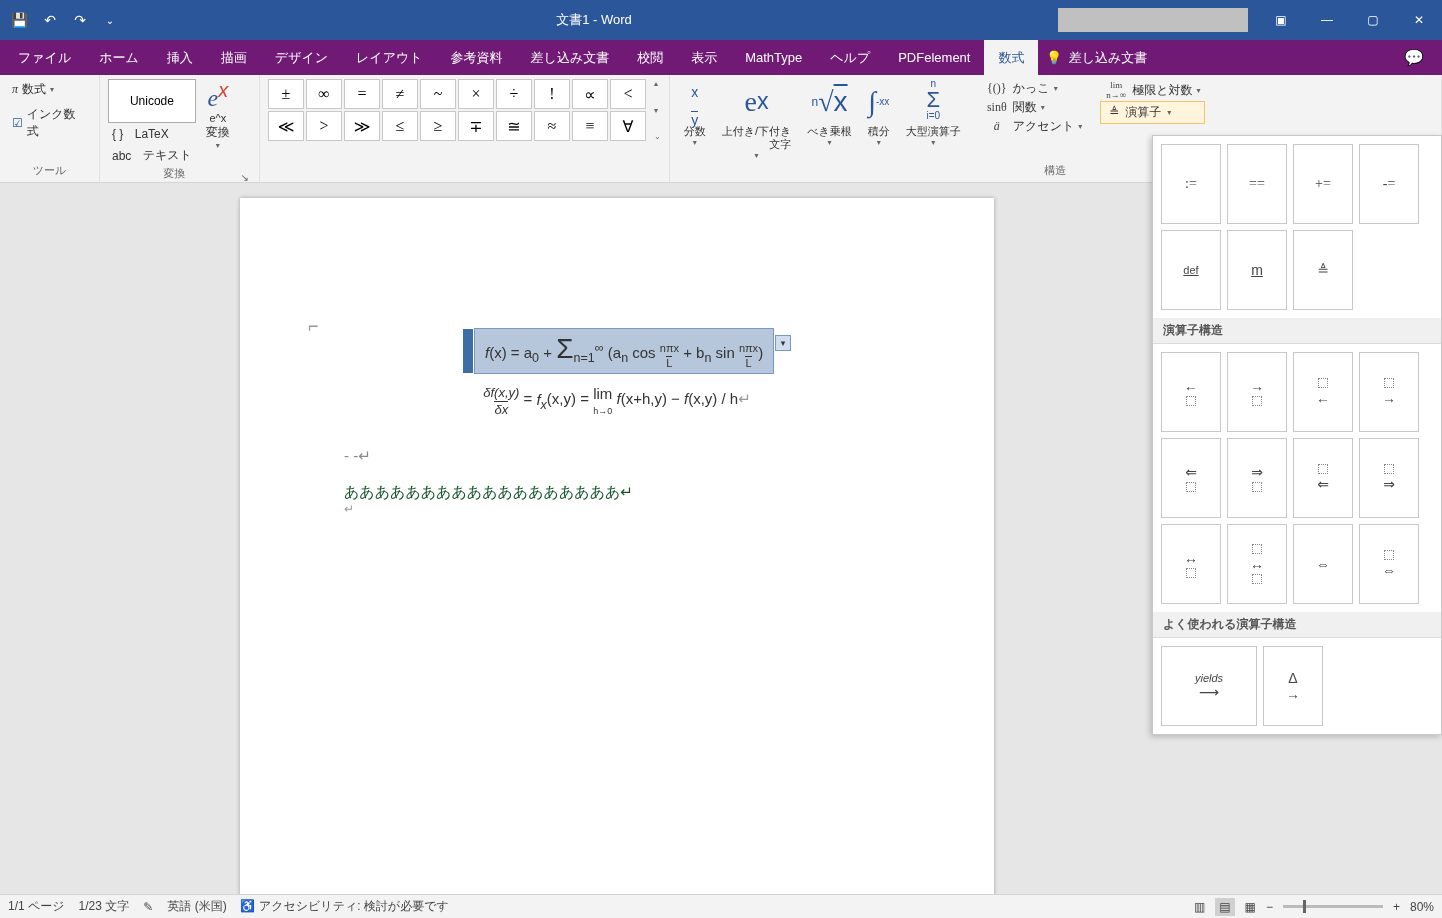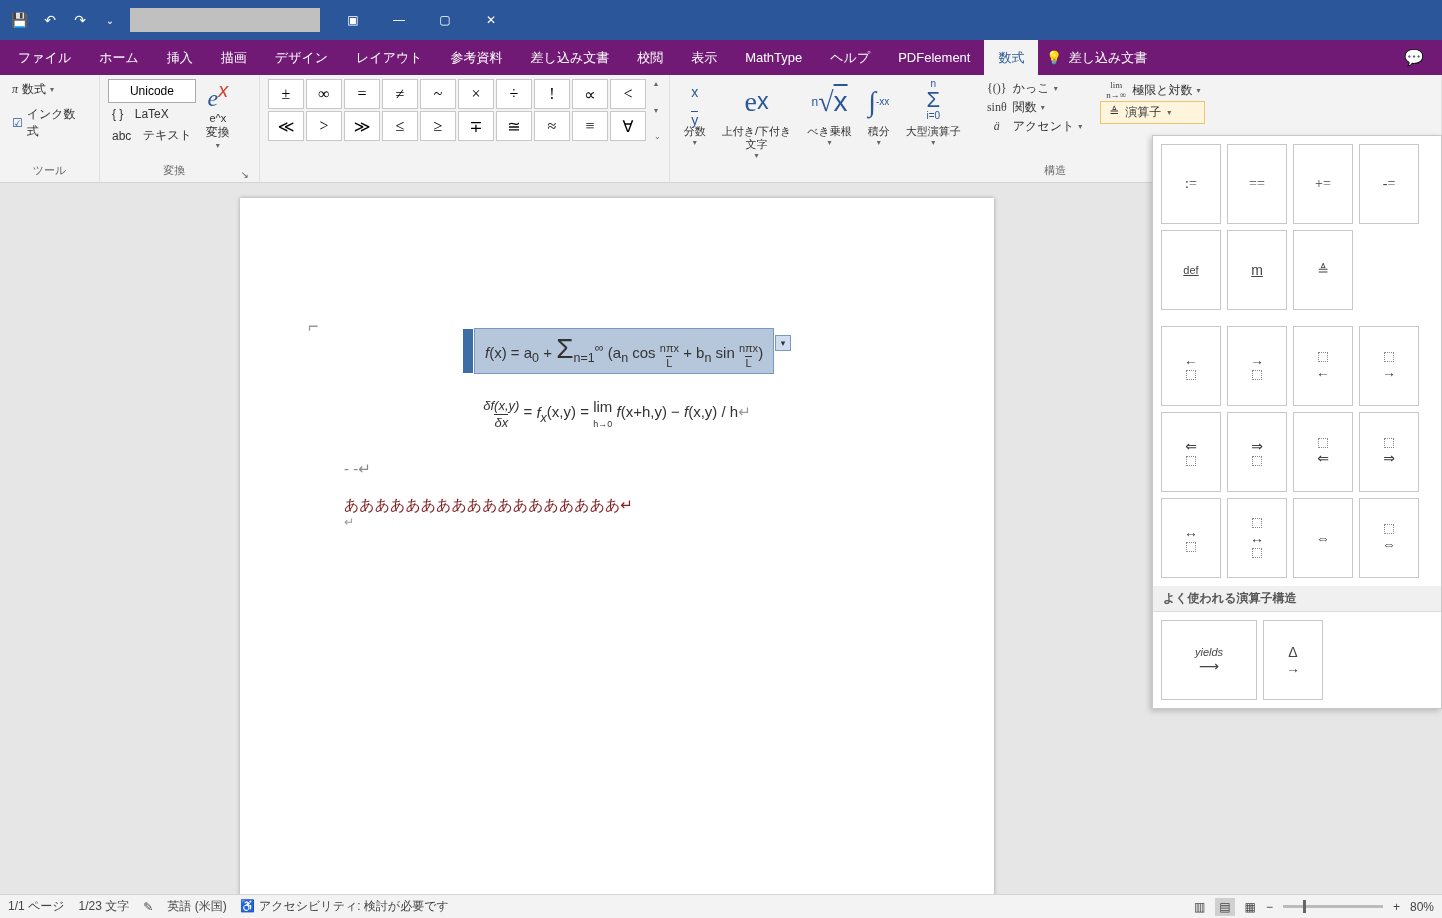--- a/index.html
+++ b/index.html
@@ -19,51 +19,51 @@
 .tell-me { display: flex; align-items: center; gap: 6px; margin-left: 8px; color: #fff; font-size: 13px; }
 .comment-icon { margin-left: auto; padding-right: 14px; color: #fff; }
 
 .ribbon { background: #f3f3f3; height: 108px; display: flex; border-bottom: 1px solid #d4d4d4; }
 .group { border-right: 1px solid #e1e1e1; padding: 4px 8px 2px 8px; display: flex; flex-direction: column; justify-content: space-between; }
 .group-label { text-align: center; font-size: 11px; color: #666; padding-bottom: 2px; }
 .group-body { flex: 1; display: flex; align-items: flex-start; gap: 4px; }
 
 .tool-btn { display: flex; align-items: center; gap: 4px; padding: 2px 4px; font-size: 12px; color: #333; }
 .tool-stack { display: flex; flex-direction: column; gap: 2px; }
-.unicode-btn { border: 1px solid #ababab; background: #fff; padding: 4px 10px; font-size: 12px; }
+.unicode-btn { border: 1px solid #ababab; background: #fff; padding: 14px 10px; font-size: 12px; }
 
 .ex-icon { font-size: 24px; font-style: italic; font-family: "Cambria Math", serif; color: #2b579a; }
 .ribbon-big { display: flex; flex-direction: column; align-items: center; font-size: 12px; color: #333; padding: 0 6px; }
 
 .sym-grid { display: grid; grid-template-columns: repeat(10, 36px); grid-template-rows: repeat(2, 30px); gap: 2px; }
 .sym { border: 1px solid #c8c8c8; background: #fff; display: flex; align-items: center; justify-content: center; font-size: 16px; font-family: "Cambria Math", serif; }
 
 .struct-item { display:flex; flex-direction:column; align-items:center; padding:0 6px; font-size:12px; color:#333; }
 .struct-icon { font-size:28px; font-family:"Cambria Math", serif; color:#2b579a; line-height:1; height:46px; display:flex; align-items:center; }
-.struct-label { font-size:11px; text-align:center; line-height:1.2; }
+.struct-label { font-size:11px; text-align:right; line-height:1.2; }
 .chev { font-size:8px; color:#666; }
 
 .small-menu { display:flex; flex-direction:column; gap:0; font-size:12px; color:#333; }
 .small-menu-item { display:flex; align-items:center; gap:4px; padding:1px 4px; }
 .small-icon { font-family:"Cambria Math", serif; font-size:12px; width:24px; text-align:center; color:#444; }
 
 .operator-btn { border: 1px solid #f0c36d; background: #fff5dd; padding: 2px 8px; font-size: 12px; display: flex; align-items:center; gap:6px; }
 .operator-icon { font-family:"Cambria Math", serif; }
 
 .launcher { font-size:10px; color:#666; align-self:flex-end; padding-right:2px; }
 
 .workspace { position: absolute; top: 183px; left: 0; right: 0; bottom: 24px; background: #e6e6e6; overflow: hidden; }
 .page { position: absolute; left: 240px; top: 15px; width: 754px; height: 700px; background: #fff; box-shadow: 0 0 4px rgba(0,0,0,.3); padding-top: 130px; }
 .page-content { padding: 0 104px; font-family: "Cambria Math", "Times New Roman", serif; font-size: 15px; color: #333; }
 .eq-selected { background: #b7c7db; border: 1px solid #7a99c2; padding: 4px 10px; display: inline-block; position: relative; left: 130px; }
 .eq-selected::before { content:""; position:absolute; left:-12px; top:0; bottom:0; width:10px; background:#3b6ea5; }
 .eq-selected::after { content:"▾"; position:absolute; right:-18px; top:6px; width:14px; height:14px; background:#d0ddee; border:1px solid #7a99c2; font-size:9px; text-align:center; line-height:14px; color:#333; }
-.eq-line2 { margin-top: 23px; text-align: center; }
+.eq-line2 { margin-top: 10px; text-align: center; }
 .dashes { margin-top: 30px; padding-left: 0; color:#888; }
-.hiragana { margin-top: 18px; color:#7f1d1d; }
+.hiragana { margin-top: 18px; color:#14532d; }
 .crop { color:#999; font-size:18px; position:absolute; }
 
 .gallery { position:absolute; right:0; top:135px; width:290px; background:#fff; border:1px solid #c8c8c8; box-shadow:-2px 2px 6px rgba(0,0,0,.2); font-size:13px; color:#333; }
 .gallery-header { background:#f0f0f0; border-bottom:1px solid #dcdcdc; padding:4px 10px; font-size:12px; font-weight:bold; color:#555; }
 .gallery-grid { display:flex; flex-wrap:wrap; gap:6px; padding:8px; }
 .g-item { width:60px; height:80px; border:1px solid #c8c8c8; display:flex; flex-direction:column; align-items:center; justify-content:center; font-family:"Cambria Math", serif; font-size:14px; color:#444; }
 .g-item .box { width:10px; height:10px; border:1px dotted #888; }
 .g-item .arrow-row { display:flex; flex-direction:column; align-items:center; gap:2px; }
 
 .statusbar { position:absolute; bottom:0; left:0; right:0; height:24px; background:#f3f3f3; border-top:1px solid #d4d4d4; display:flex; align-items:center; font-size:12px; color:#444; padding:0 8px; gap:14px; }
@@ -74,20 +74,21 @@
 </head>
 <body>
 
 <div class="titlebar">
   <div class="qat">
     <div class="qat-btn">💾</div>
     <div class="qat-btn">↶</div>
     <div class="qat-btn">↷</div>
     <div class="qat-btn" style="font-size:10px">⌄</div>
   </div>
+  <div class="title-text">文書1 - Word</div>
   <div class="blank-block"></div>
   <div class="win-btns">
     <div class="win-btn">▣</div>
     <div class="win-btn">—</div>
     <div class="win-btn">▢</div>
     <div class="win-btn">✕</div>
   </div>
 </div>
 
 <div class="tabs">
@@ -275,20 +276,21 @@
     <div class="g-item">+=</div>
     <div class="g-item">-=</div>
     <div class="g-item">
         <span style="text-decoration:underline;font-size:11px">def</span>
       </div>
     <div class="g-item">
         <span style="text-decoration:underline">m</span>
       </div>
     <div class="g-item">≜</div>
   </div>
+  <div class="gallery-header">演算子構造</div>
   <div class="gallery-grid">
     <div class="g-item">
         <div class="arrow-row">
           <span>←</span>
           <div class="box"></div>
         </div>
       </div>
     <div class="g-item">
         <div class="arrow-row">
           <span>→</span>

